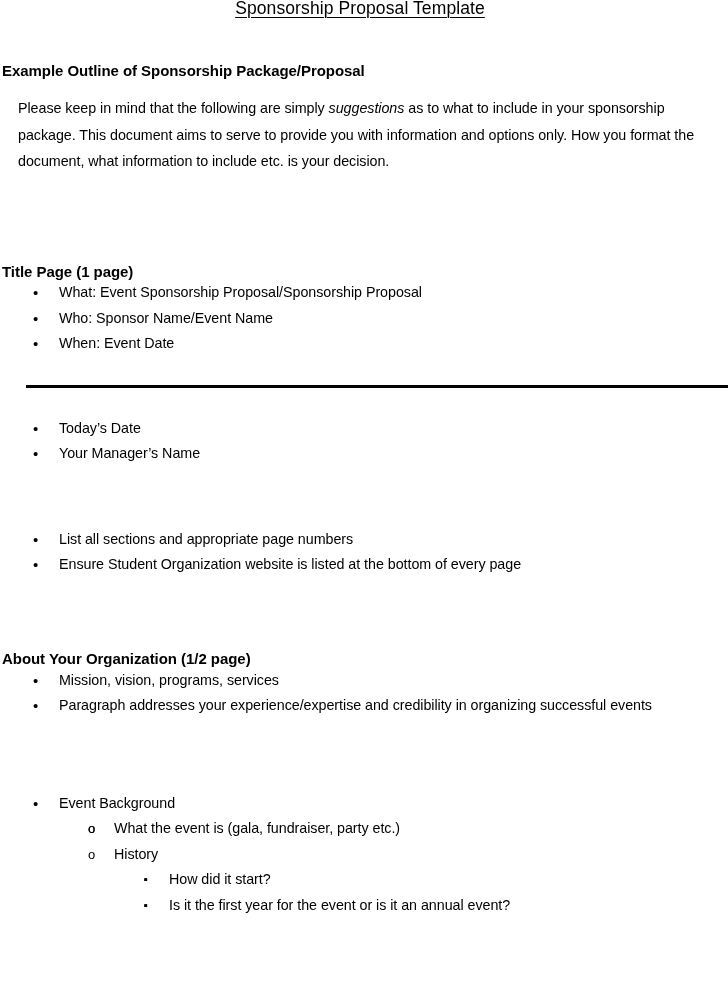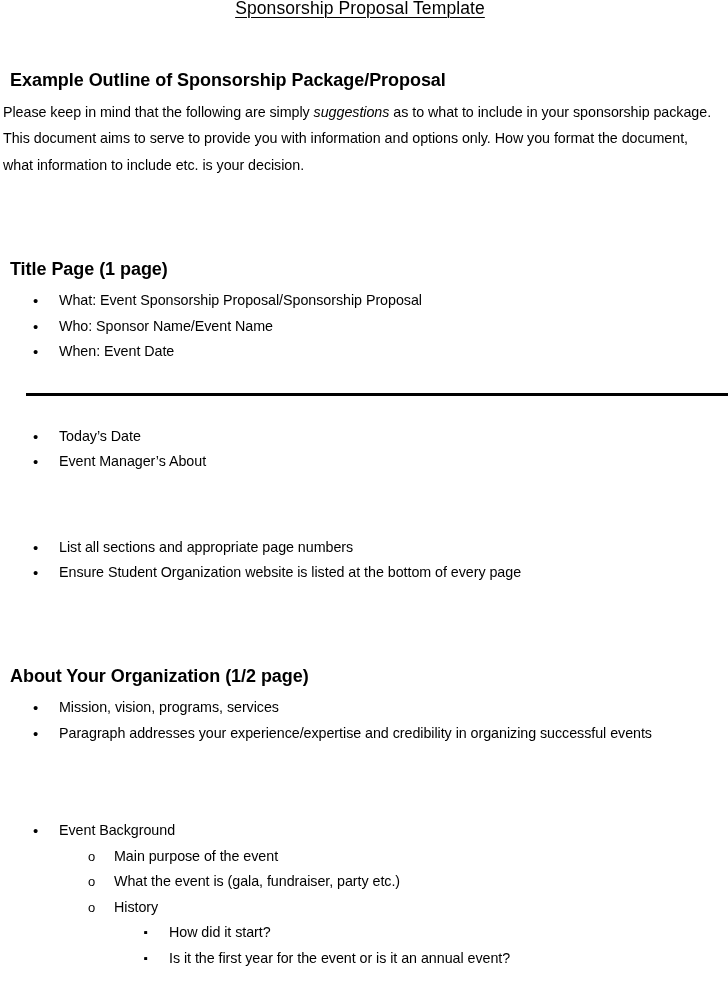--- a/index.html
+++ b/index.html
@@ -42,31 +42,31 @@
     text-underline-offset: 3px;
     text-decoration-thickness: 1px;
   }
 
   
   .spacer-lg { height: 44px; }
   .spacer-md { height: 28px; }
   .spacer-sm { height: 16px; }
 
   .section-heading {
-    font-size: 18px;
+    font-size: 15px;
     font-weight: bold;
     line-height: 1.18;
-    margin: 8px;
+    margin: 0;
     letter-spacing: -0.05px;
   }
 
   .para {
     font-size: 14.3px;
     line-height: 26.5px;
-    margin: 1px;
+    margin: 16px;
     letter-spacing: -0.05px;
     max-width: 718px;
   }
   .para .ital { font-style: italic; }
 
   
   .outline { margin: 0; padding: 0; list-style: none; }
 
   .li {
     position: relative;
@@ -151,21 +151,21 @@
 
     <div class="spacer-md"></div>
 
     <ul class="outline">
       <li class="li lvl1">
           <span class="marker">•</span>
           <span class="txt">Today’s Date</span>
         </li>
       <li class="li lvl1">
           <span class="marker">•</span>
-          <span class="txt">Event Manager’s About</span>
+          <span class="txt">Your Manager’s Name</span>
         </li>
     </ul>
 
     <div class="spacer-lg"></div>
     <div class="spacer-sm"></div>
 
     <ul class="outline">
       <li class="li lvl1">
           <span class="marker">•</span>
           <span class="txt">List all sections and appropriate page numbers</span>
@@ -194,21 +194,20 @@
     <div class="spacer-lg"></div>
     <div class="spacer-md"></div>
 
     <ul class="outline" id="event-info-outline">
         <li class="li lvl1 bold">
           <span class="marker">•</span>
           <span class="txt">Event Background</span>
         </li>
         <li class="li lvl2">
           <span class="marker">o</span>
-          <span class="txt">Main purpose of the event</span>
         </li>
         <li class="li lvl2">
           <span class="marker">o</span>
           <span class="txt">What the event is (gala, fundraiser, party etc.)</span>
         </li>
         <li class="li lvl2">
           <span class="marker">o</span>
           <span class="txt">History</span>
         </li>
         <li class="li lvl3">

